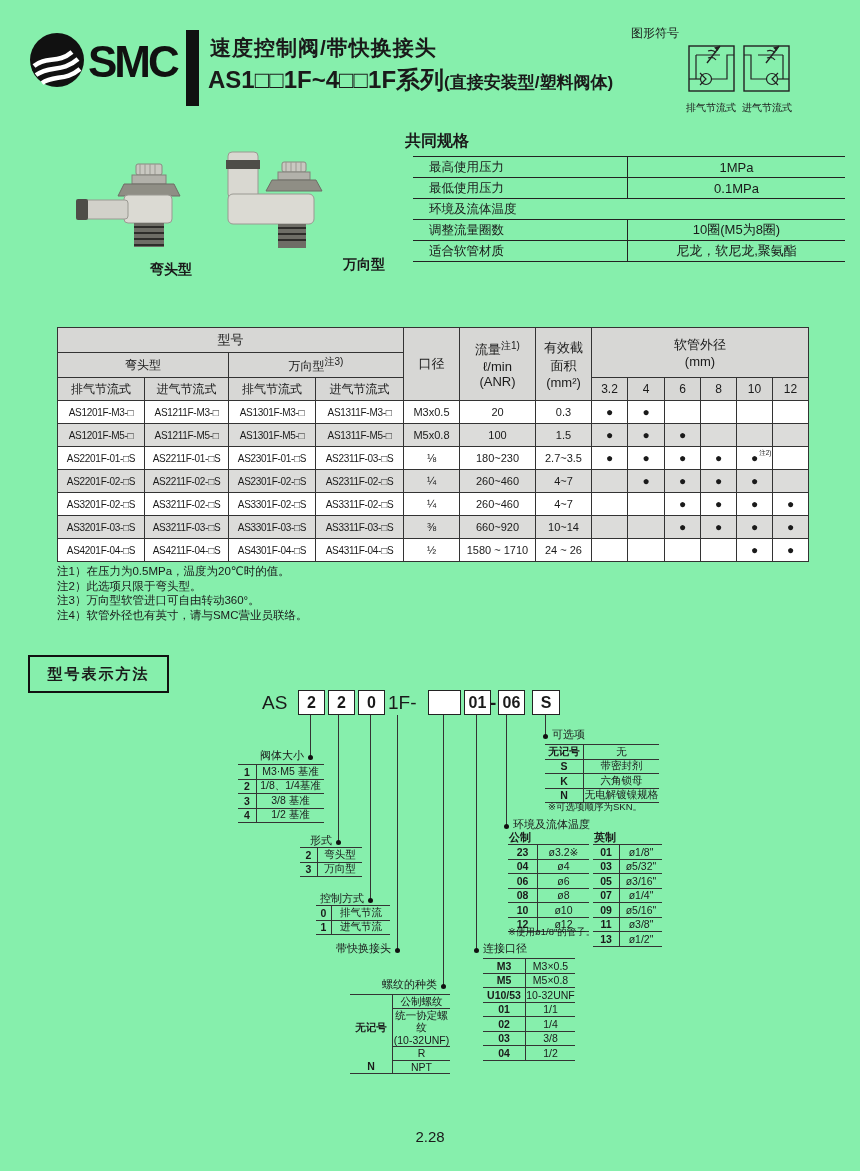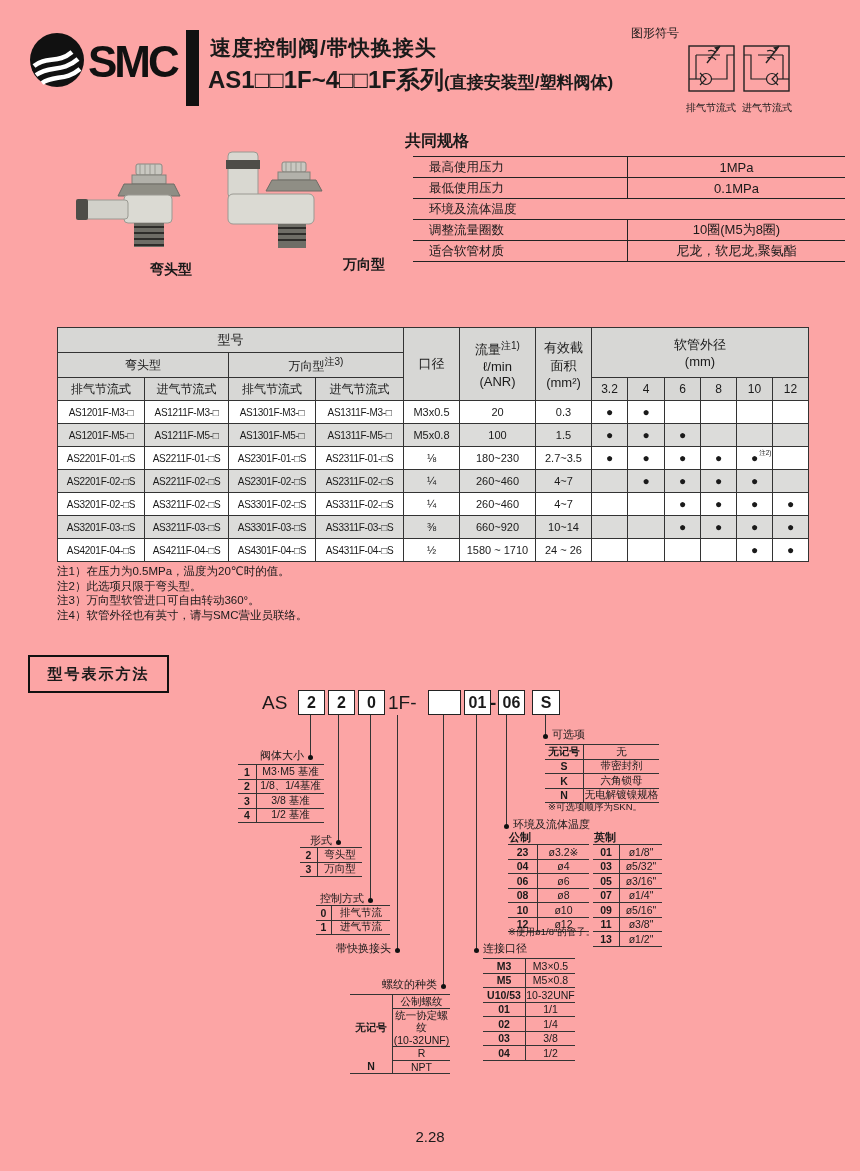--- a/index.html
+++ b/index.html
@@ -1,18 +1,18 @@
 <!DOCTYPE html>
 <html><head>
 <meta charset="utf-8">
 <style>
   html,body{margin:0;padding:0;background:#eee;}
   .page{
     position:relative;width:860px;height:1171px;margin:0 auto;
-    background:#fca5a5;color:#1a1a1a;
+    background:#86efac;color:#1a1a1a;
     font-family:"Liberation Sans","DejaVu Sans",sans-serif;
     overflow:hidden;
   }
   .abs{position:absolute;}
 
   
   .logo-wrap{left:28px;top:30px;width:160px;height:62px;}
   .title-bar{left:186px;top:30px;width:13px;height:76px;background:#111;}
   .title1{left:210px;top:34px;font-size:21px;font-weight:bold;letter-spacing:1px;}
   .title2{left:208px;top:64px;font-size:26px;font-weight:bold;white-space:nowrap;}
@@ -265,21 +265,21 @@
           <td class="dotc">●</td>
           <td class="dotc">●</td>
           <td class="dotc"></td>
           <td class="dotc"></td>
           <td class="dotc"></td>
         </tr>
         <tr>
           <td class="model">AS2201F-01-□S</td>
           <td class="model">AS2211F-01-□S</td>
           <td class="model">AS2301F-01-□S</td>
-          <td class="model">AS2311F-01-□S</td>
+          <td class="model">AS2311F-03-□S</td>
           <td>⅛</td>
           <td>180~230</td>
           <td>2.7~3.5</td>
           <td class="dotc">●</td>
           <td class="dotc">●</td>
           <td class="dotc">●</td>
           <td class="dotc">●</td>
           <td class="dotc">●<sup>注2)</sup></td>
           <td class="dotc"></td>
         </tr>

